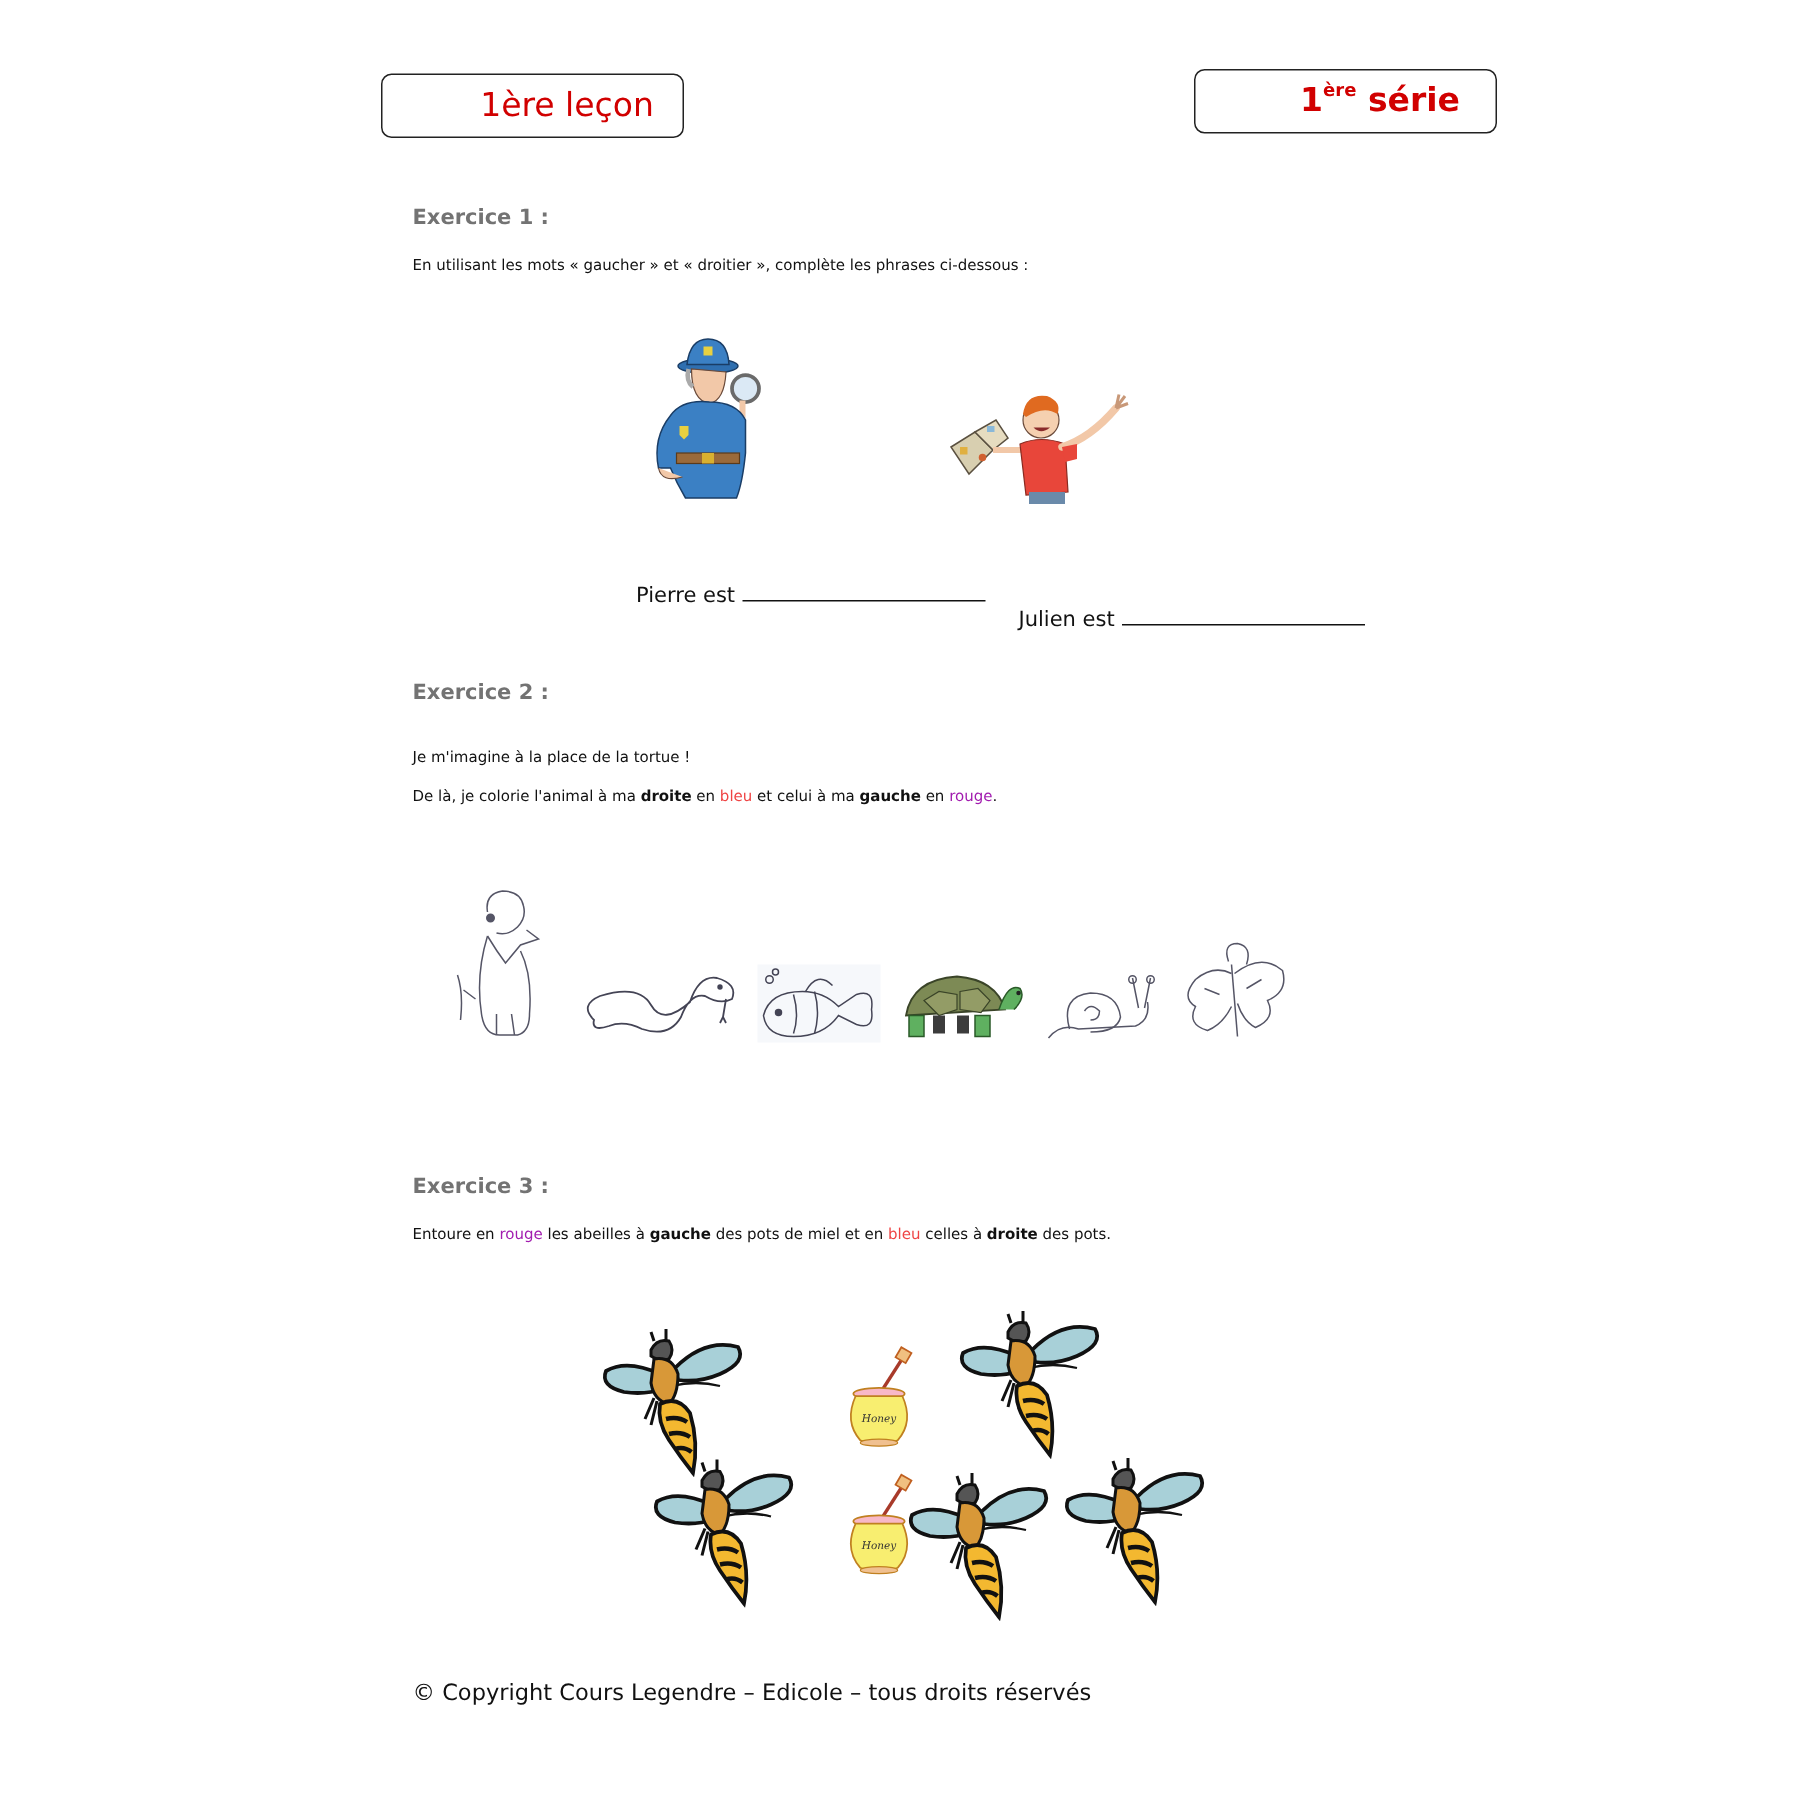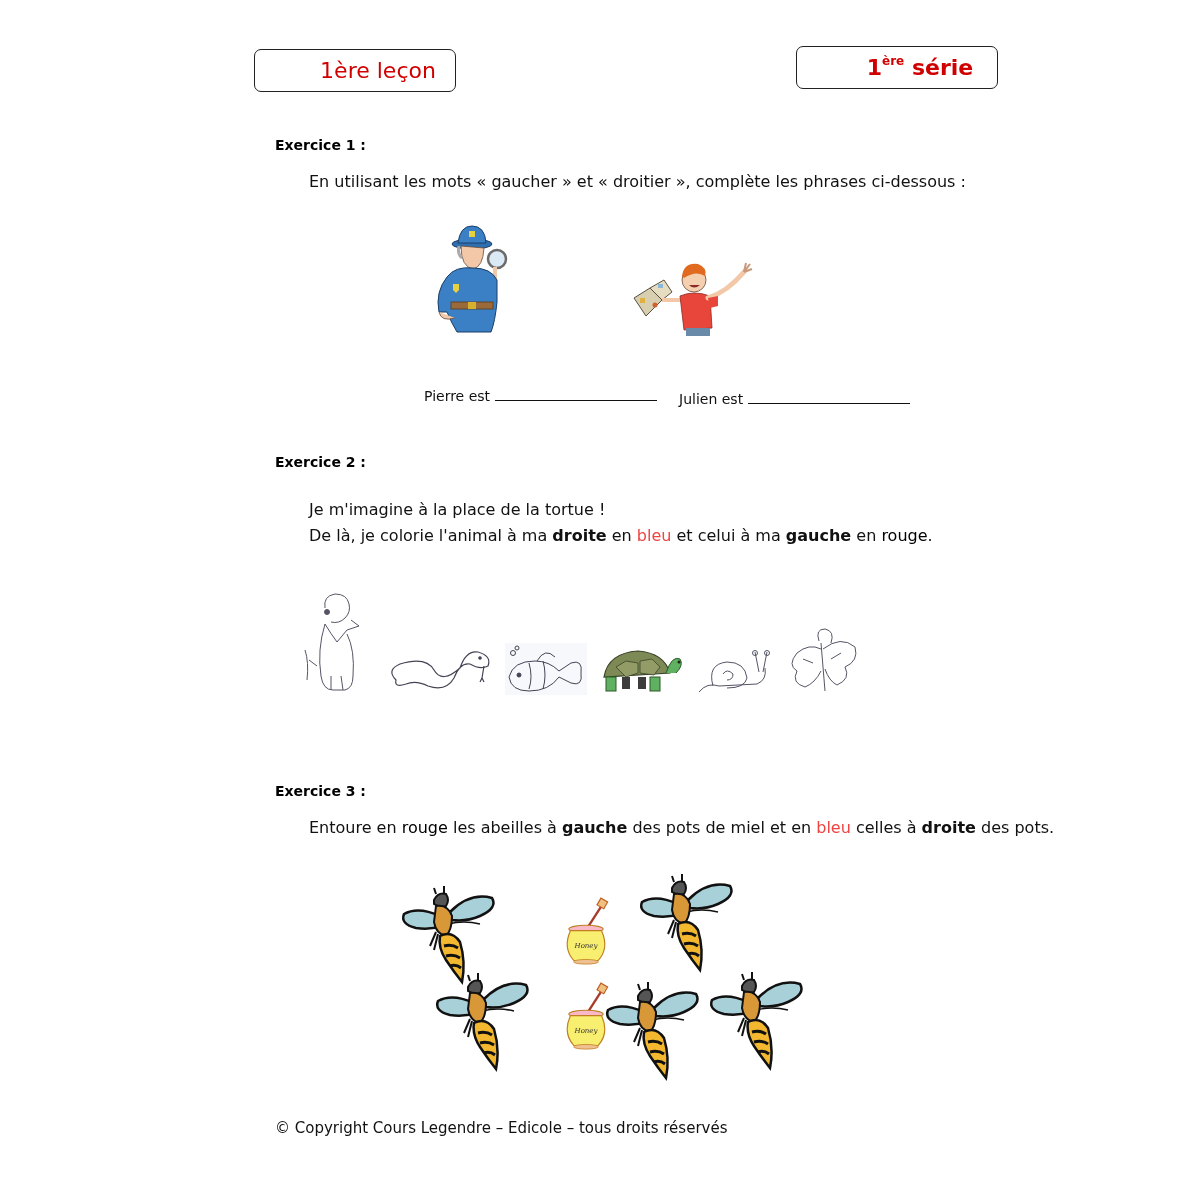--- a/index.html
+++ b/index.html
@@ -3,23 +3,23 @@
 <meta charset="utf-8">
 <style>
   html, body { margin:0; padding:0; background:#ffffff; }
   body { width:1200px; height:1200px; position:relative; overflow:hidden;
          font-family:"DejaVu Sans", sans-serif; color:#111; }
   .abs { position:absolute; }
   .tag-box { position:absolute; border:1.5px solid #222; border-radius:7px;
              color:#d10000; font-size:22px; display:flex; align-items:center; justify-content:center;
              font-family:"DejaVu Sans", sans-serif;padding-left:46px; }
   .tag-box sup { font-size:12px; position:relative; top:-2px; }
-  .ex-title { position:absolute; left:275px; color:#000000; font-weight:bold; font-size:14px; }
-  .txt { position:absolute; left:275px; font-size:16px; white-space:nowrap;margin-left:34px; }
-  .red { color:#000000;text-align:right; }
+  .ex-title { position:absolute; left:275px; color:#737373; font-weight:bold; font-size:14px; }
+  .txt { position:absolute; left:275px; font-size:10px; white-space:nowrap; }
+  .red { color:#a21caf;text-align:right; }
   .blue { color:#ef4444; }
   b { font-weight:bold; }
   .blank { display:inline-block; border-bottom:1px solid #111; height:12px; vertical-align:baseline; }
   svg { position:absolute; overflow:visible; }
   .footer { position:absolute; left:275px; top:1119px; font-size:15px; }
 </style>
 </head>
 <body>
 
 <div class="tag-box" style="left:254px; top:49px; width:154px; height:41px;">
@@ -70,21 +70,21 @@
   <path d="M76 40 Q95 34 112 14" stroke="#f2c8a8" stroke-width="5" fill="none" stroke-linecap="round"></path>
   <path d="M112 14 l6 -8 M112 14 l8 -3 M112 14 l2 -9" stroke="#c89878" stroke-width="2"></path>
   <path d="M76 40 L86 38 L86 48 L78 50 Z" fill="#e8463a"></path>
   <rect x="54" y="70" width="24" height="8" fill="#6a8aaa"></rect>
 </svg>
 
 <div class="abs" style="left:424px; top:388px; font-size:14px;">
   <span>Pierre est</span>
   <span class="blank" style="width:162px;"></span>
 </div>
-<div class="abs" style="left:679px; top:391px; font-size:14px;">
+<div class="abs" style="left:679px; top:404px; font-size:14px;">
   <span>Julien est</span>
   <span class="blank" style="width:162px;"></span>
 </div>
 
 <div class="ex-title" style="top:454px;">Exercice 2 :</div>
 <div class="txt" style="top:500px;">Je m'imagine à la place de la tortue !</div>
 <div class="txt" style="top:526px;">
   <span>De là, je colorie l'animal à ma </span><b>droite</b><span> en </span><span class="blue">bleu</span><span> et celui à ma </span><b>gauche</b><span> en </span><span class="red">rouge</span><span>.</span>
 </div>
 

